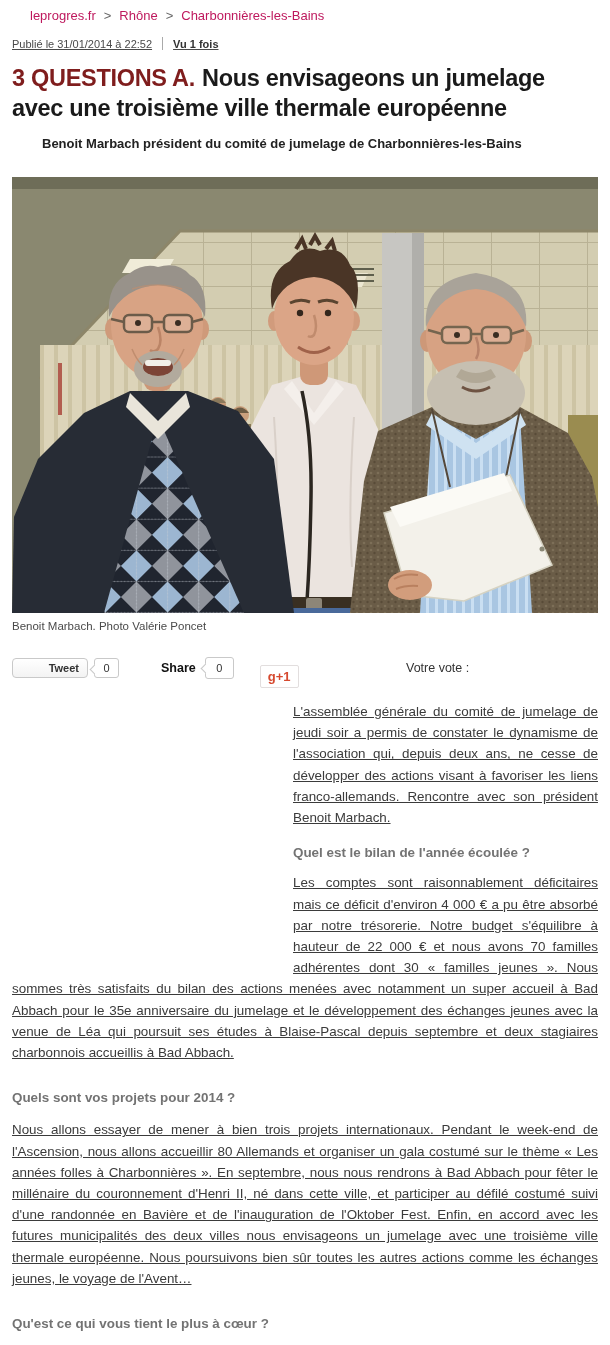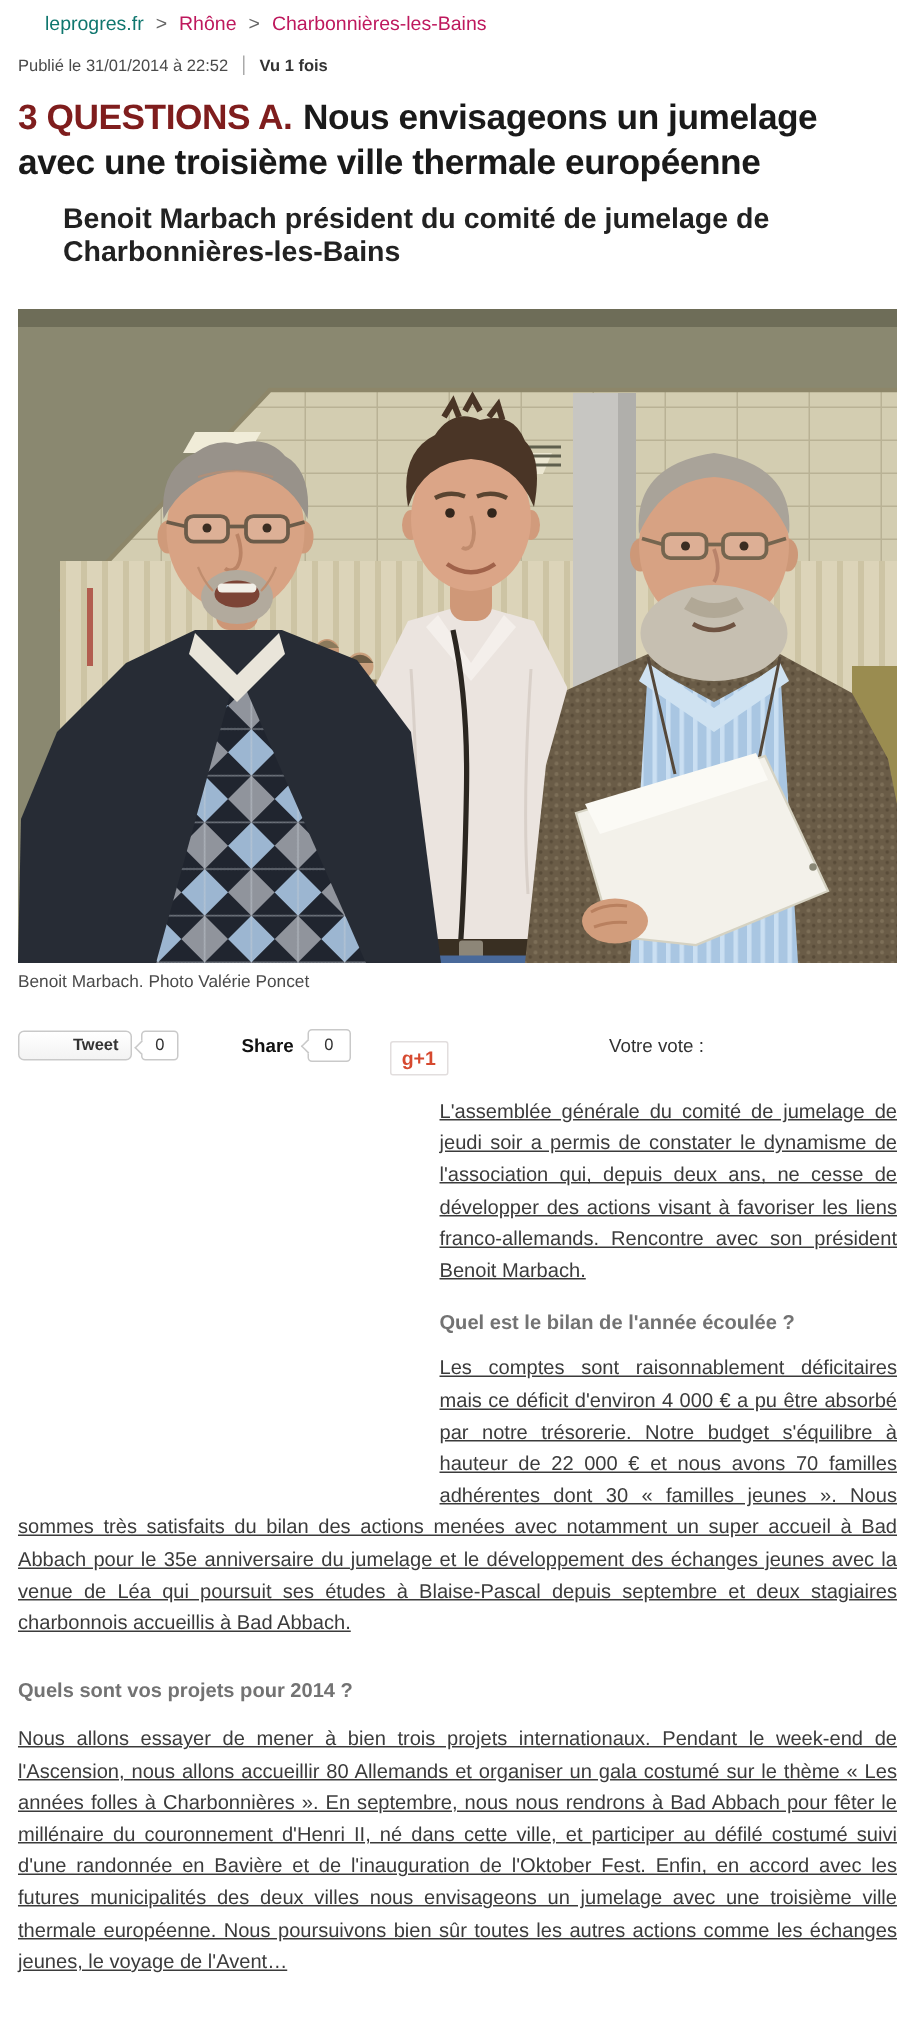--- a/index.html
+++ b/index.html
@@ -1,34 +1,34 @@
 <!DOCTYPE html>
 <html lang="fr"><head>
 <meta charset="utf-8">
 <style>
   html,body { margin:0; padding:0; background:#ffffff; }
   body { font-family:"Liberation Sans", sans-serif; color:#3c3c3c; }
   .page { width:610px; box-sizing:border-box; padding:8px 12px 18px 12px; }
 
   
   .breadcrumb { padding-left:18px; font-size:13px; color:#333; }
-  .bc-site { color:#0f766e; cursor:pointer; }
+  .bc-site { color:#be185d; cursor:pointer; }
   .bc-sep { color:#666; margin:0 8px; }
   .bc-link { color:#be185d; text-decoration:none; cursor:pointer; }
 
   
-  .meta { margin-top:14px; font-size:11px; color:#4a4a4a; display:flex; align-items:center; }
+  .meta { margin-top:14px; font-size:11px; color:#4a4a4a; display:flex; align-items:center;text-decoration:underline; }
   .meta .divider { display:inline-block; width:1px; height:13px; background:#aaa; margin:0 10px; }
   .meta .views { font-weight:bold; color:#333; }
 
   
   h1 { margin:13px 0 0 0; font-size:23.5px; line-height:30px; color:#1a1a1a; font-weight:bold; letter-spacing:-0.3px; }
   h1 .kicker { color:#7f1d1d; margin-right:7px; }
 
-  .subtitle { margin:13px 0 0 0; padding-left:30px; font-size:19px; font-weight:bold; color:#222; }
+  .subtitle { margin:13px 0 0 0; padding-left:30px; font-size:13px; font-weight:bold; color:#222; }
 
   
   figure { margin:26px 0 0 0; }
   figure svg { display:block; }
   figcaption { margin-top:7px; font-size:11.5px; color:#4a4a4a; }
 
   
   .social { position:relative; margin-top:24px; height:24px; display:flex; align-items:center; font-size:11px; }
   .tweet-btn { display:inline-block; box-sizing:border-box; width:76px; padding:3px 8px 3px 20px; border:1px solid #c9c9c9; border-radius:4px; background:linear-gradient(#ffffff,#f3f3f3); font-weight:bold; color:#333; text-align:right; cursor:pointer; }
   .bubble { position:relative; display:inline-block; margin-left:6px; min-width:9px; padding:3px 7px; border:1px solid #c9c9c9; border-radius:3px; background:#fff; text-align:center; color:#333; cursor:pointer; }

